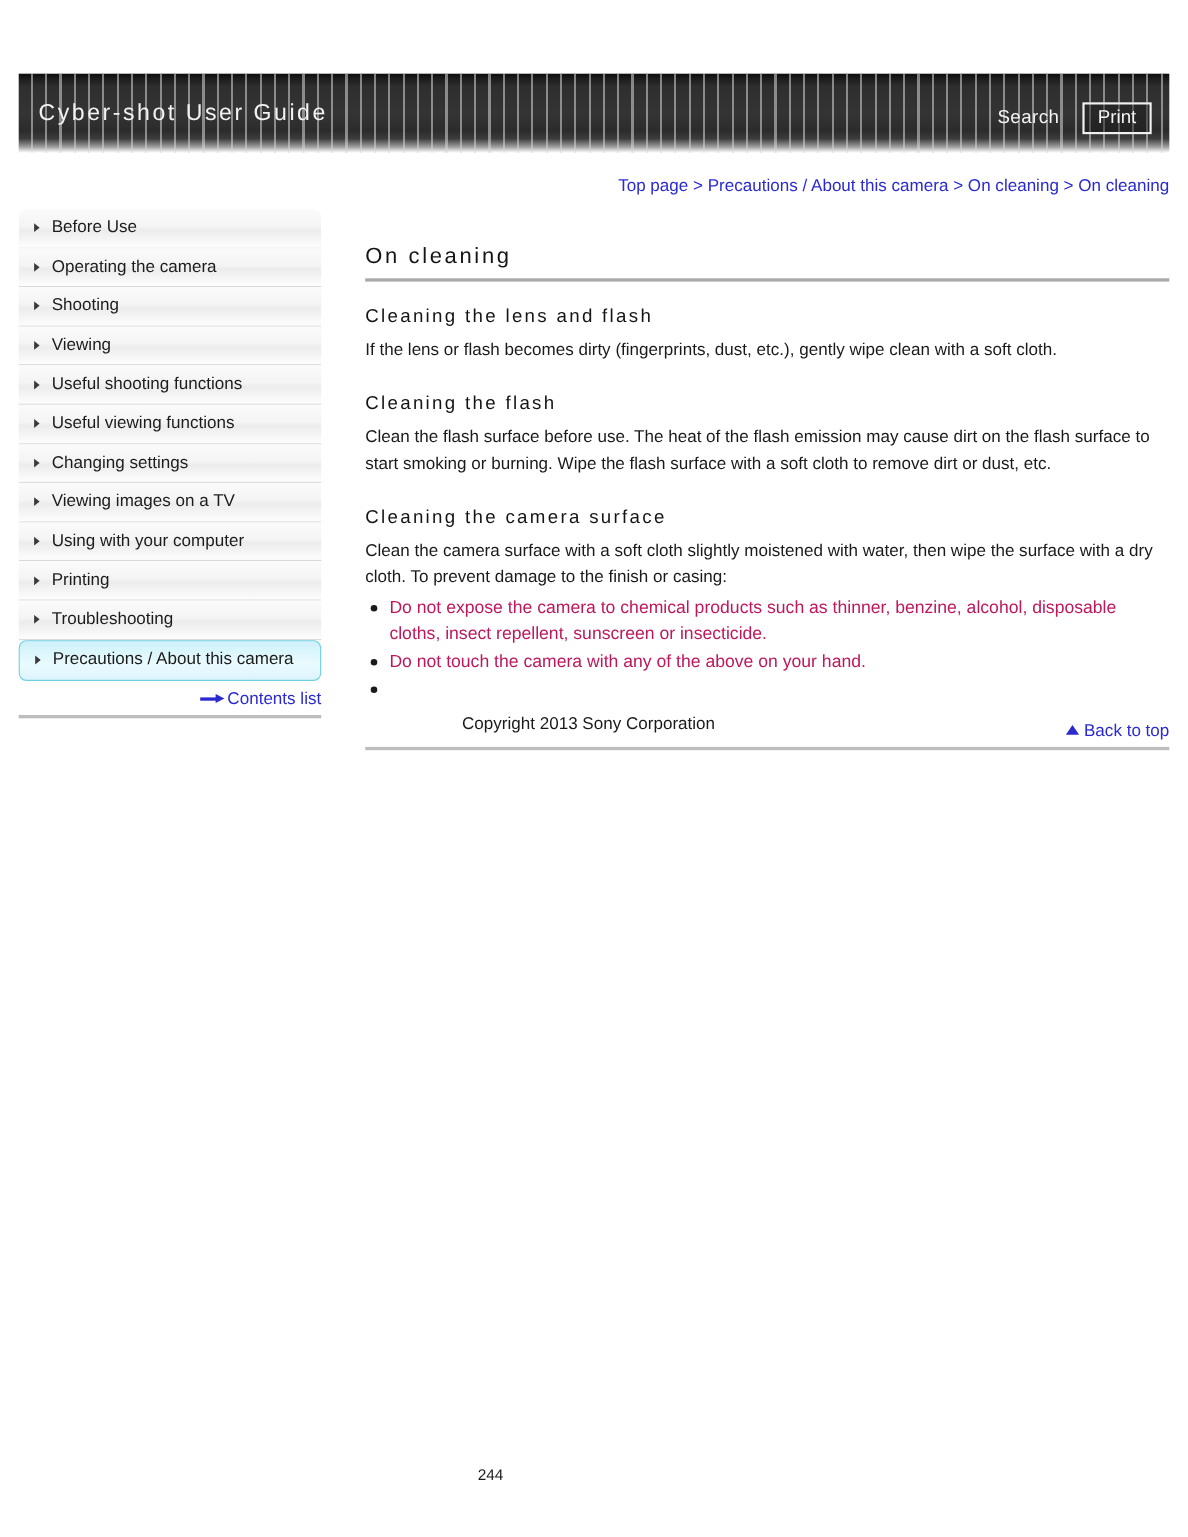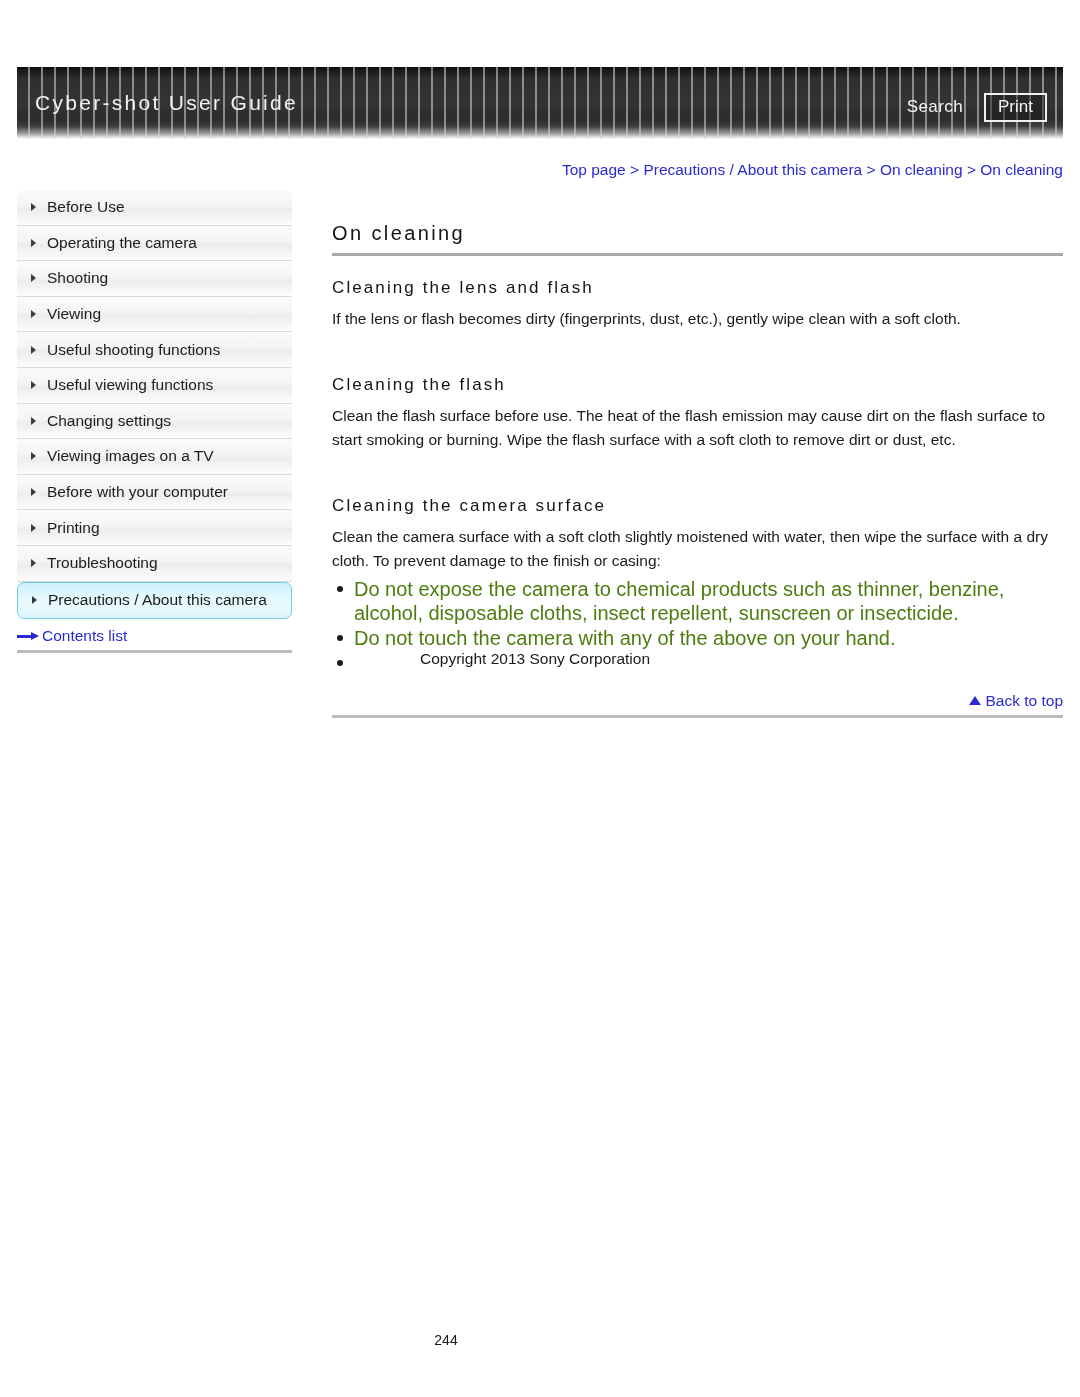--- a/index.html
+++ b/index.html
@@ -130,20 +130,21 @@
     background: linear-gradient(to bottom, #cdf1fb 0%, #dff7fd 35%, #eafbfe 60%, #ddf4fc 100%);
     border: 1px solid #6fcfe4;
     border-radius: 7px;
     height: 37px;
   }
   #contents-list-row {
     position: absolute;
     left: 17px;
     top: 627px;
     width: 275px;
+    text-align: right;
     font-size: 15.5px;
     color: #2a2ad0;
     white-space: nowrap;
     cursor: pointer;
   }
   #contents-arrow {
     display: inline-block;
     position: relative;
     width: 22px;
     height: 9px;
@@ -195,38 +196,38 @@
     background: #a9a9a9;
     margin: 2px 0 22px 0;
   }
   .sec-head {
     font-size: 17px;
     letter-spacing: 2.1px;
     font-weight: normal;
     color: #141414;
     margin: 0 0 9px 0;
   }
-  .sec-head.spaced { margin-top: 44px; }
+  .sec-head.spaced { margin-top: 26px; }
   .body-p {
     font-size: 15.5px;
     line-height: 24px;
     color: #1a1a1a;
     margin: 0 0 4px 0;
   }
   ul.bullets {
     list-style: none;
     margin: 3px 0 0 0;
     padding: 0;
   }
   ul.bullets li {
     position: relative;
     padding-left: 22px;
-    font-size: 20px;
+    font-size: 16px;
     line-height: 24px;
-    color: #4d7c0f;
+    color: #be185d;
     margin-bottom: 1px;
   }
   ul.bullets li .dot {
     position: absolute;
     left: 5px;
     top: 9px;
     width: 6px;
     height: 6px;
     border-radius: 50%;
     background: #1a1a1a;
@@ -313,21 +314,21 @@
     <div class="side-item">
       <span class="tri"></span>
       <span>Changing settings</span>
     </div>
     <div class="side-item">
       <span class="tri"></span>
       <span>Viewing images on a TV</span>
     </div>
     <div class="side-item">
       <span class="tri"></span>
-      <span>Before with your computer</span>
+      <span>Using with your computer</span>
     </div>
     <div class="side-item">
       <span class="tri"></span>
       <span>Printing</span>
     </div>
     <div class="side-item">
       <span class="tri"></span>
       <span>Troubleshooting</span>
     </div>
     <div class="side-item active">

